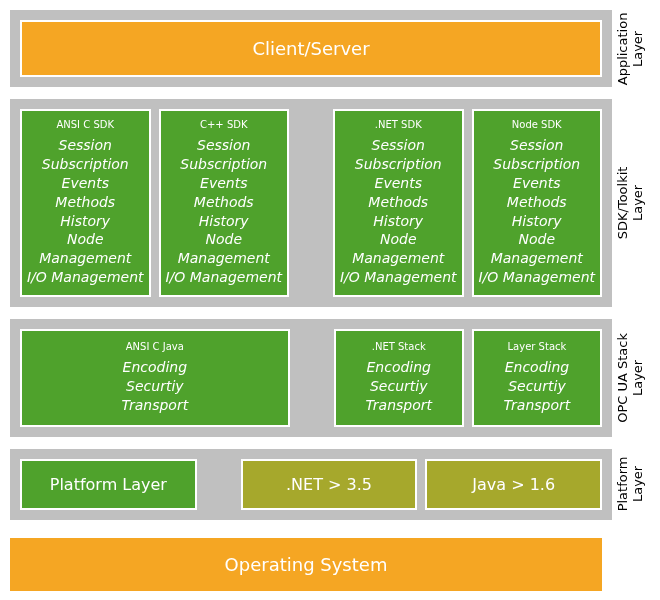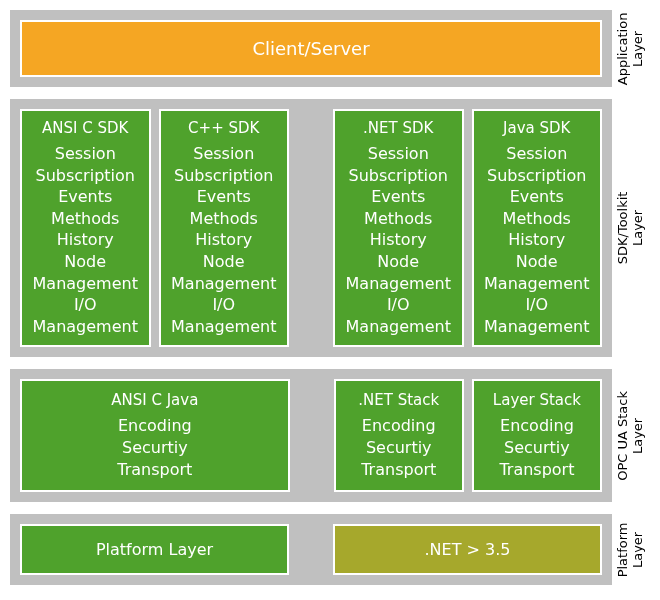--- a/index.html
+++ b/index.html
@@ -45,24 +45,24 @@
     flex-direction: column;
     align-items: center;
     justify-content: center;
     color: #fff;
     text-align: center;
   }
   .orange { background: #f5a623; }
   .orange.noborder { border: none; }
   .green { background: #4fa22c; }
   .olive { background: #a6a82c; text-align: right; }
-  .block .title { font-size: 15px; margin-bottom: 6px; }
+  .block .title { font-size: 10px; margin-bottom: 6px; }
   .block .title.big { font-size: 18px; margin-bottom: 0; }
   .block .title.med { font-size: 16px; margin-bottom: 0; }
-  .block .feat { font-size: 16px; line-height: 1.35; }
+  .block .feat { font-size: 14px; line-height: 1.35; font-style: italic; }
   .sdk { flex: 1; padding: 8px 4px; }
   .gap { width: 28px; flex: 0 0 28px; background: transparent; border: none; }
   .stack { flex: 1; padding: 10px 4px; }
   .wide2 { flex: 2.18; }
   .plat { flex: 1; padding: 14px 4px; }
   .fullrow { flex: 1; padding: 16px 8px; }
 </style>
 </head>
 <body>
 
@@ -105,21 +105,21 @@
       <div class="title">.NET SDK</div>
       <div class="feat">Session</div>
       <div class="feat">Subscription</div>
       <div class="feat">Events</div>
       <div class="feat">Methods</div>
       <div class="feat">History</div>
       <div class="feat">Node Management</div>
       <div class="feat">I/O Management</div>
     </div>
     <div class="block green sdk">
-      <div class="title">Java SDK</div>
+      <div class="title">Node SDK</div>
       <div class="feat">Session</div>
       <div class="feat">Subscription</div>
       <div class="feat">Events</div>
       <div class="feat">Methods</div>
       <div class="feat">History</div>
       <div class="feat">Node Management</div>
       <div class="feat">I/O Management</div>
     </div>
   </div>
   <div class="side-label">
@@ -158,20 +158,23 @@
 
 <div class="row">
   <div class="layer-body">
     <div class="block green plat wide2">
       <div class="title med">Platform Layer</div>
     </div>
     <div class="gap"></div>
     <div class="block olive plat">
       <div class="title med">.NET &gt; 3.5</div>
     </div>
+    <div class="block olive plat">
+      <div class="title med">Java &gt; 1.6</div>
+    </div>
   </div>
   <div class="side-label">
     <span style="white-space:pre;">Platform
 Layer</span>
   </div>
 </div>
 
 <div class="row" style="margin-top:18px;">
   <div class="layer-body transparent">
     <div class="block orange noborder fullrow">

